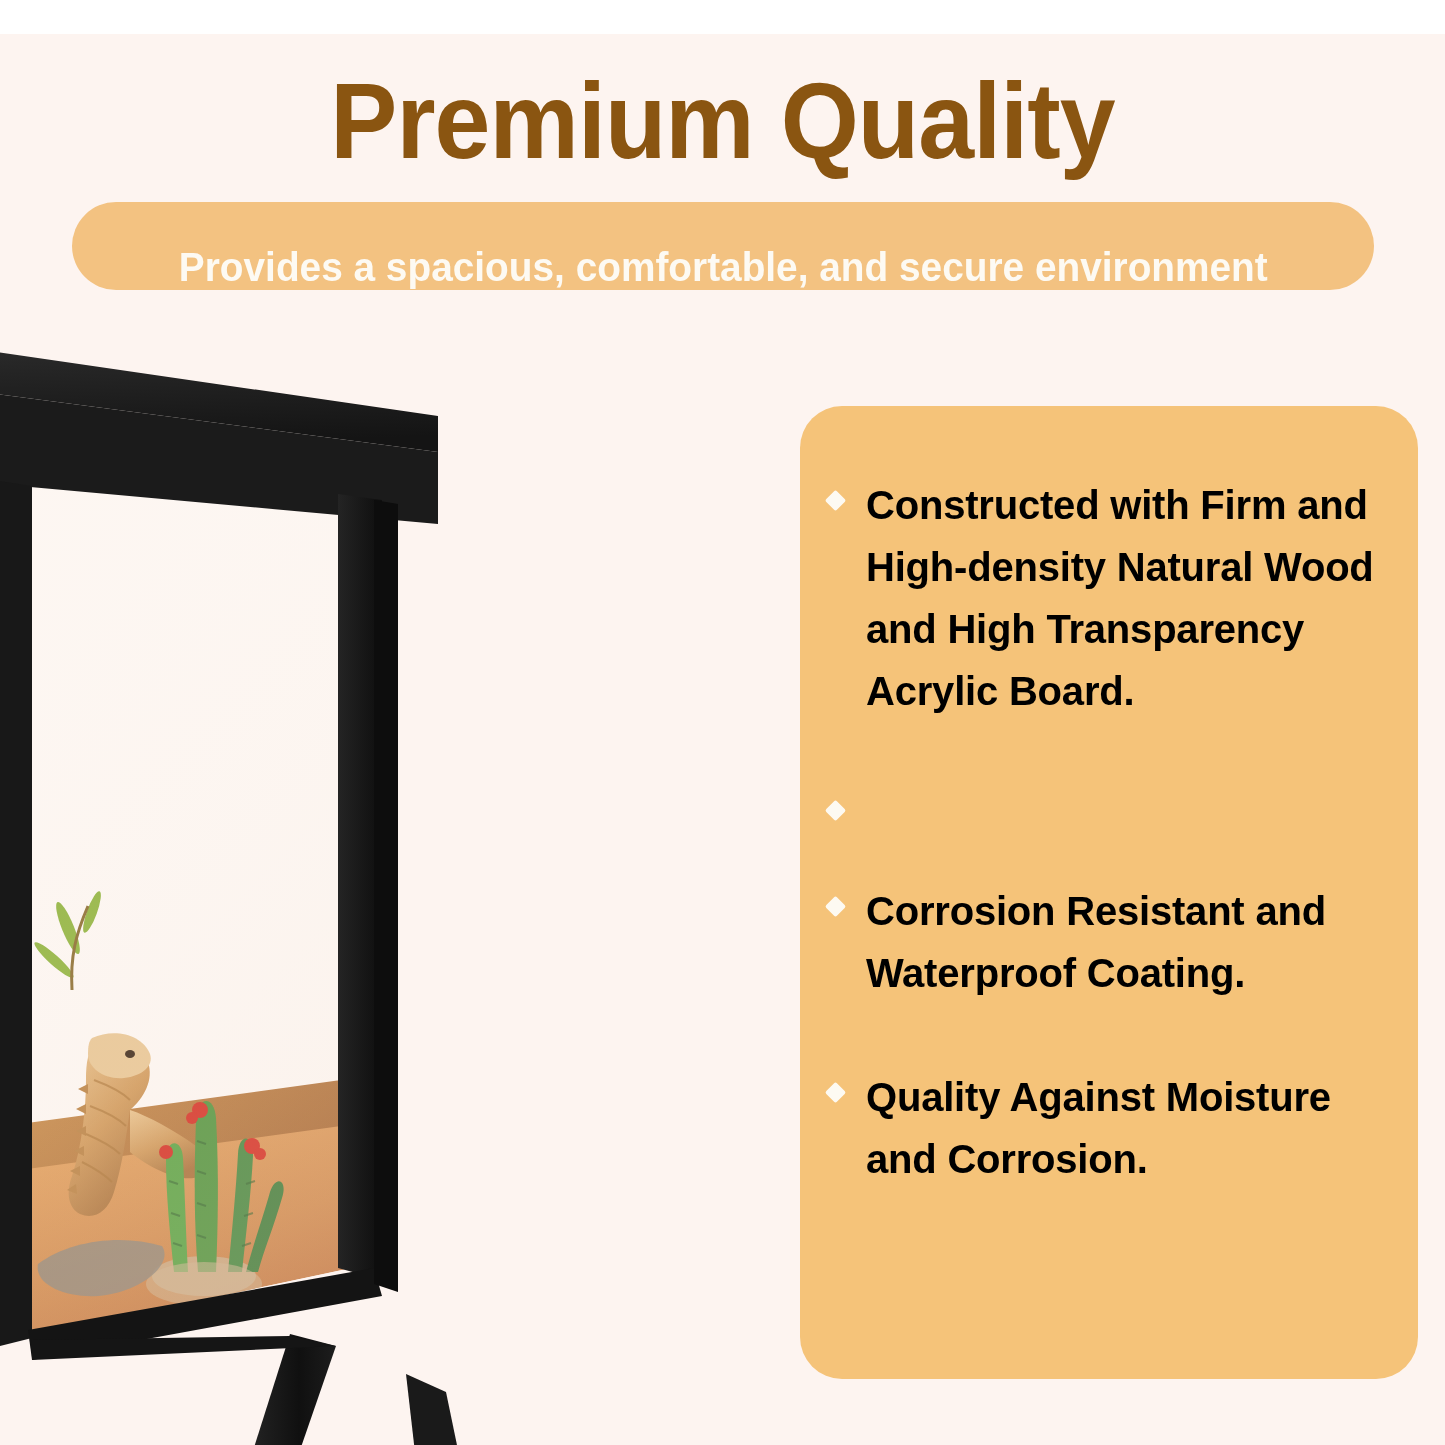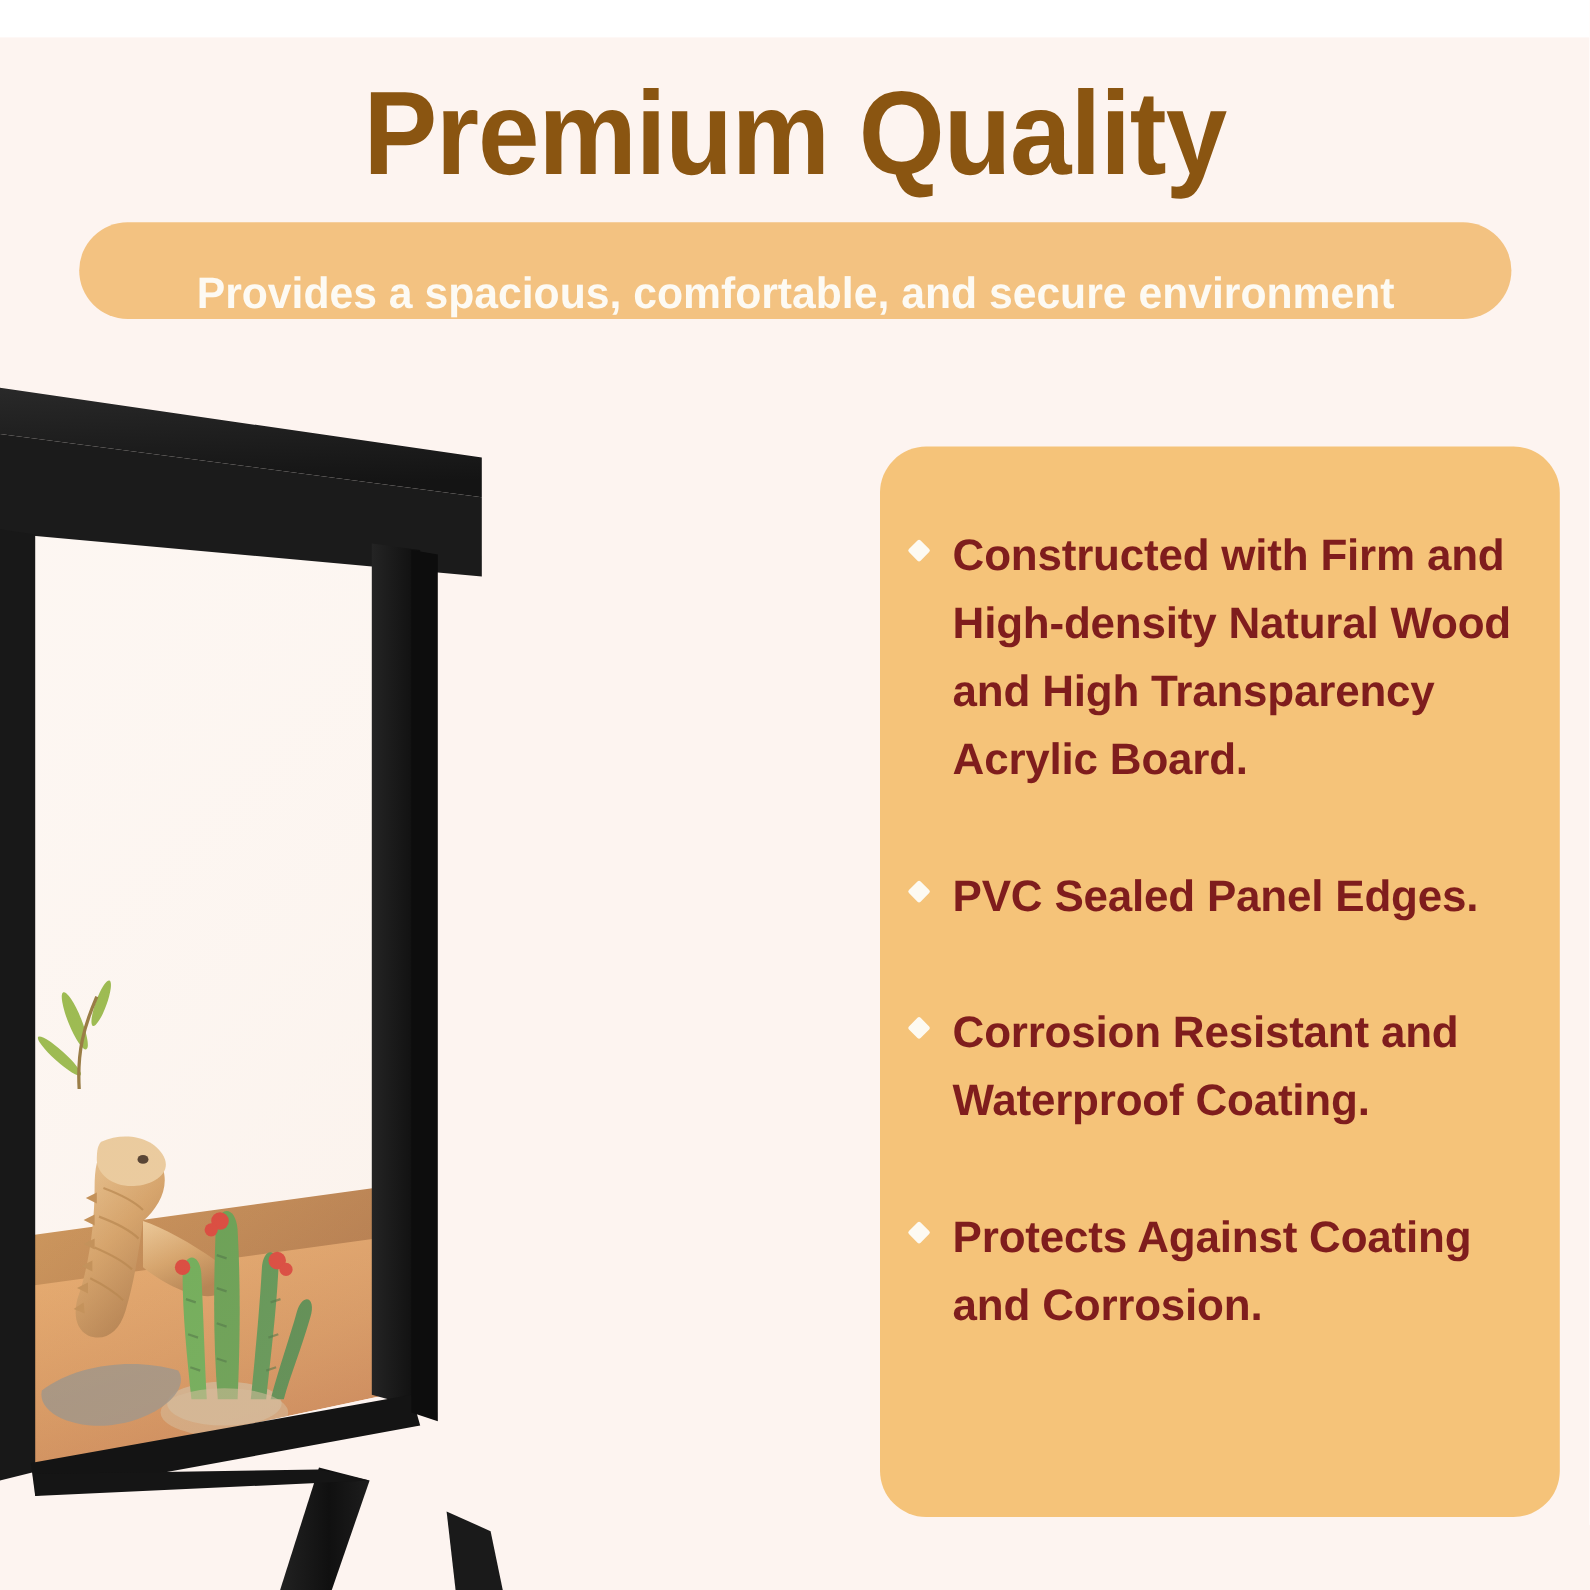--- a/index.html
+++ b/index.html
@@ -85,21 +85,21 @@
     transform: rotate(45deg);
     margin-top: 19px;
     margin-right: 23px;
     border-radius: 2px;
   }
   .feature-text {
     font-family: "Liberation Sans", sans-serif;
     font-weight: bold;
     font-size: 40px;
     line-height: 62px;
-    color: #7f1d1d;
+    color: #000000;
     letter-spacing: -0.2px;
   }
 
   
   #product-photo {
     position: absolute;
     left: -230px;
     top: 300px;
     width: 880px;
     height: 1145px;
@@ -323,28 +323,27 @@
 
   <div id="feature-panel">
 
     <div class="feature-item">
       <span class="bullet-diamond"></span>
       <span class="feature-text">Constructed with Firm and High-density Natural Wood and High Transparency Acrylic Board.</span>
     </div>
 
     <div class="feature-item">
       <span class="bullet-diamond"></span>
-      <span class="feature-text">PVC Sealed Panel Edges.</span>
     </div>
 
     <div class="feature-item">
       <span class="bullet-diamond"></span>
       <span class="feature-text">Corrosion Resistant and Waterproof Coating.</span>
     </div>
 
     <div class="feature-item">
       <span class="bullet-diamond"></span>
-      <span class="feature-text">Protects Against Coating and Corrosion.</span>
+      <span class="feature-text">Quality Against Moisture and Corrosion.</span>
     </div>
 
   </div>
 
 </div>
 
 </body></html>

